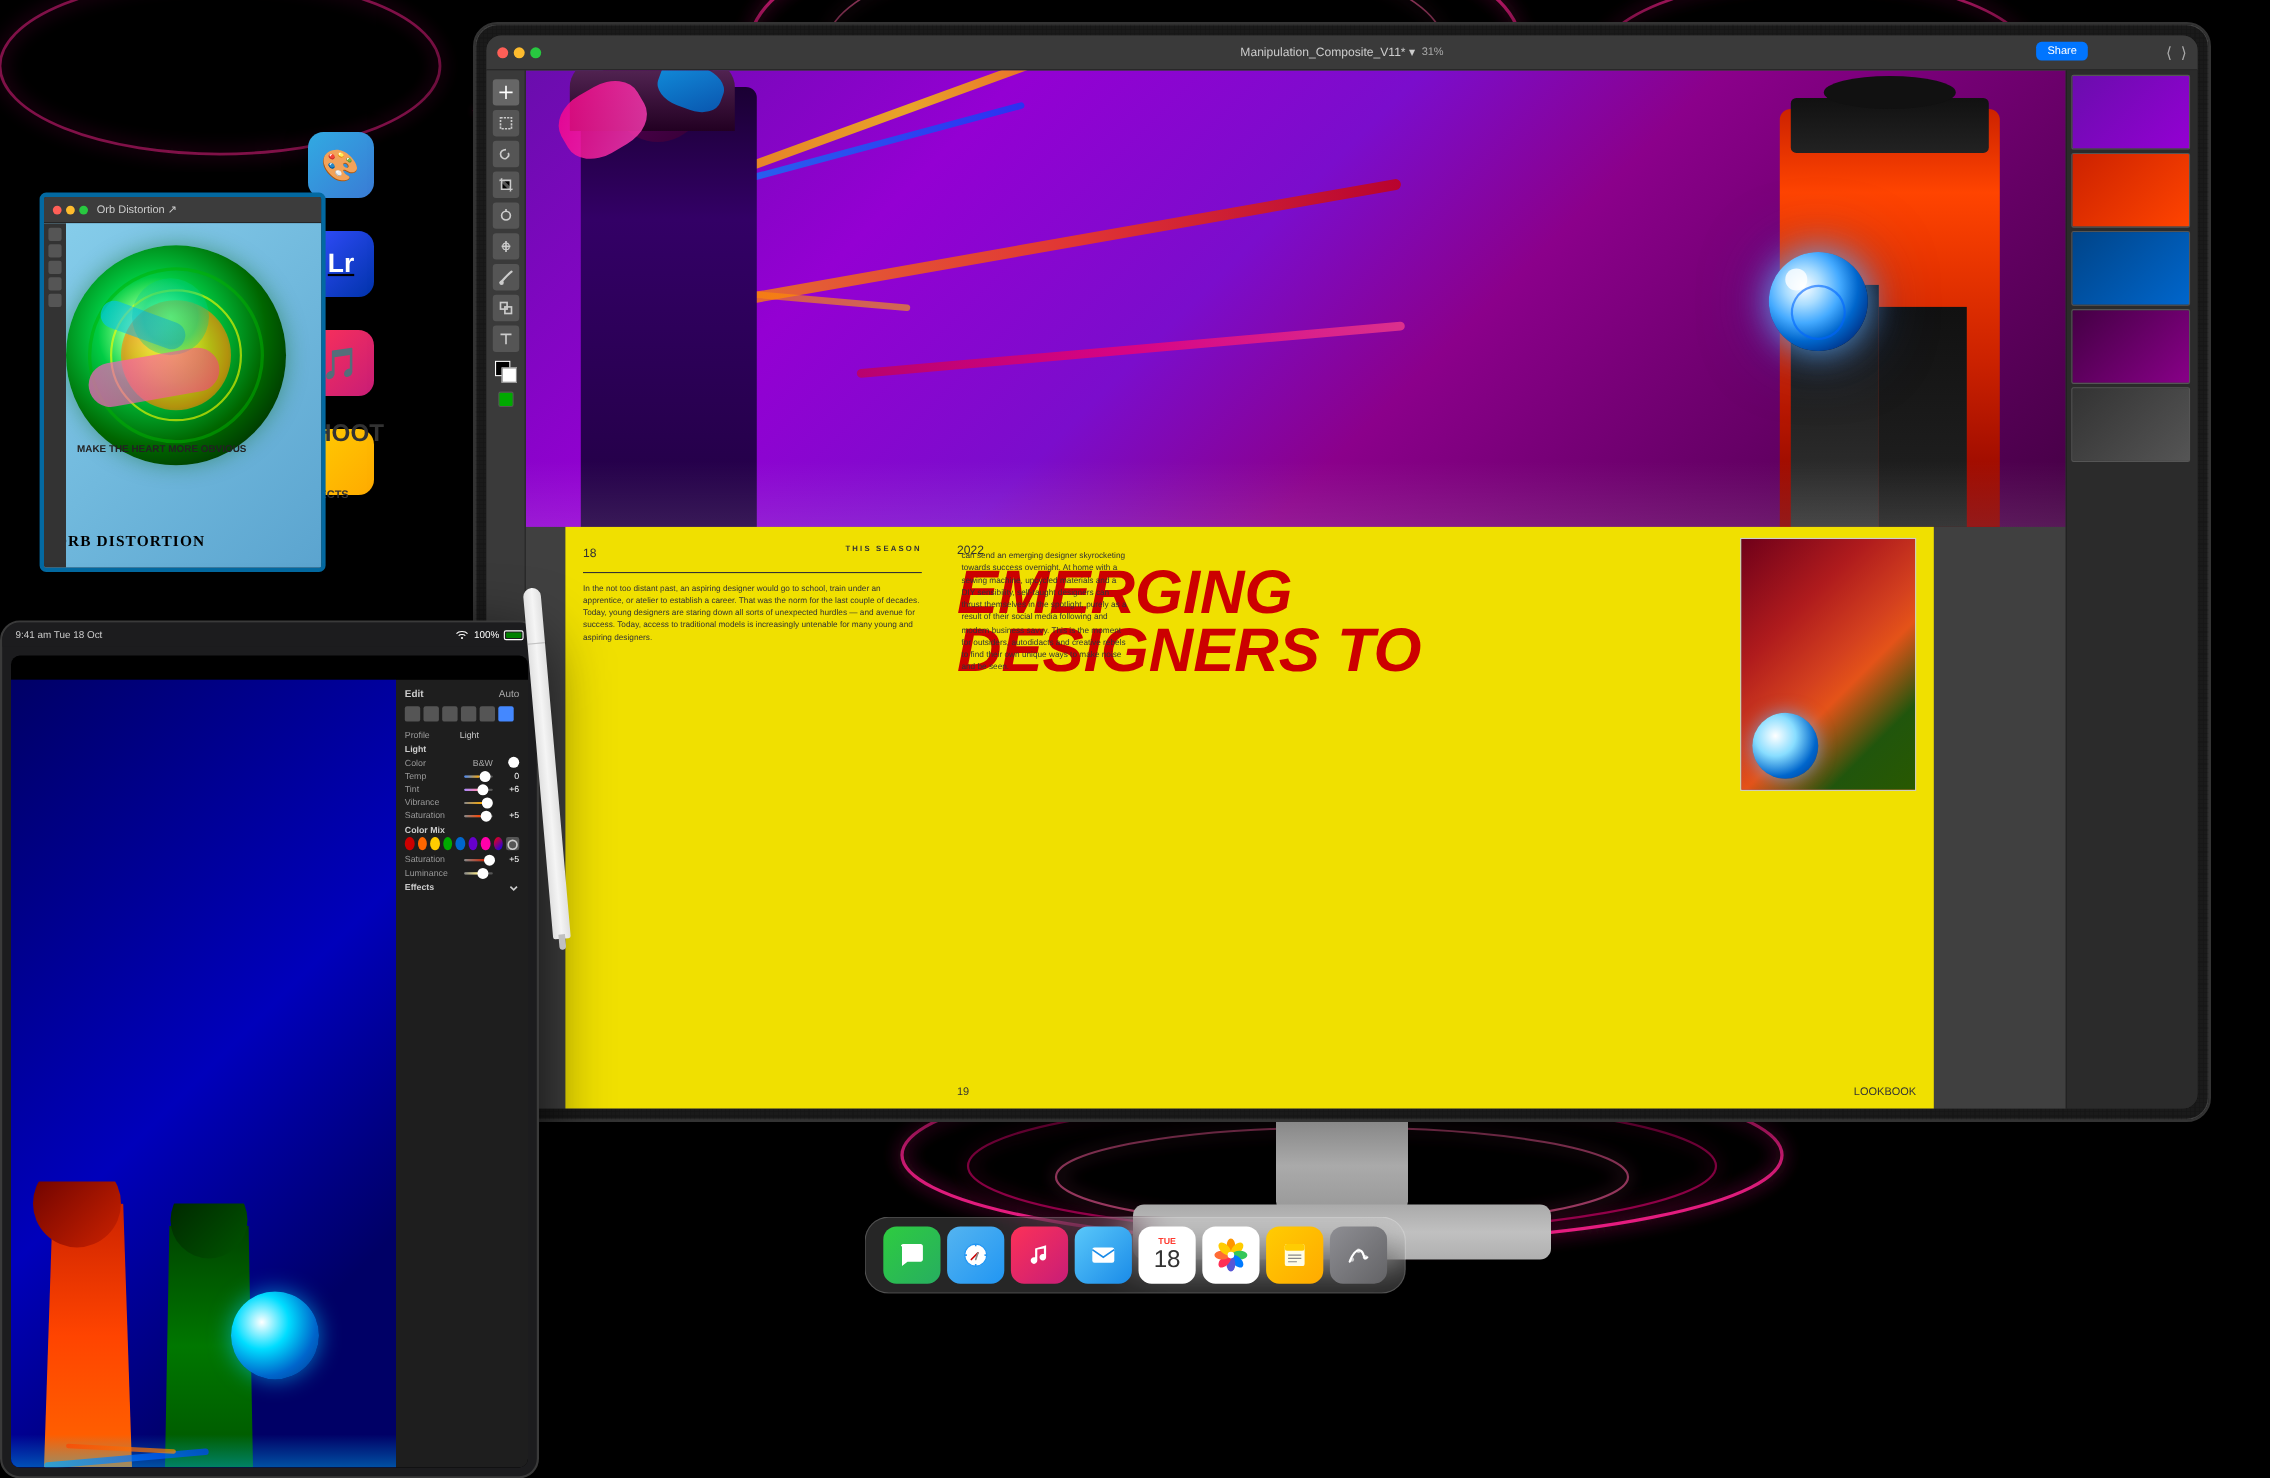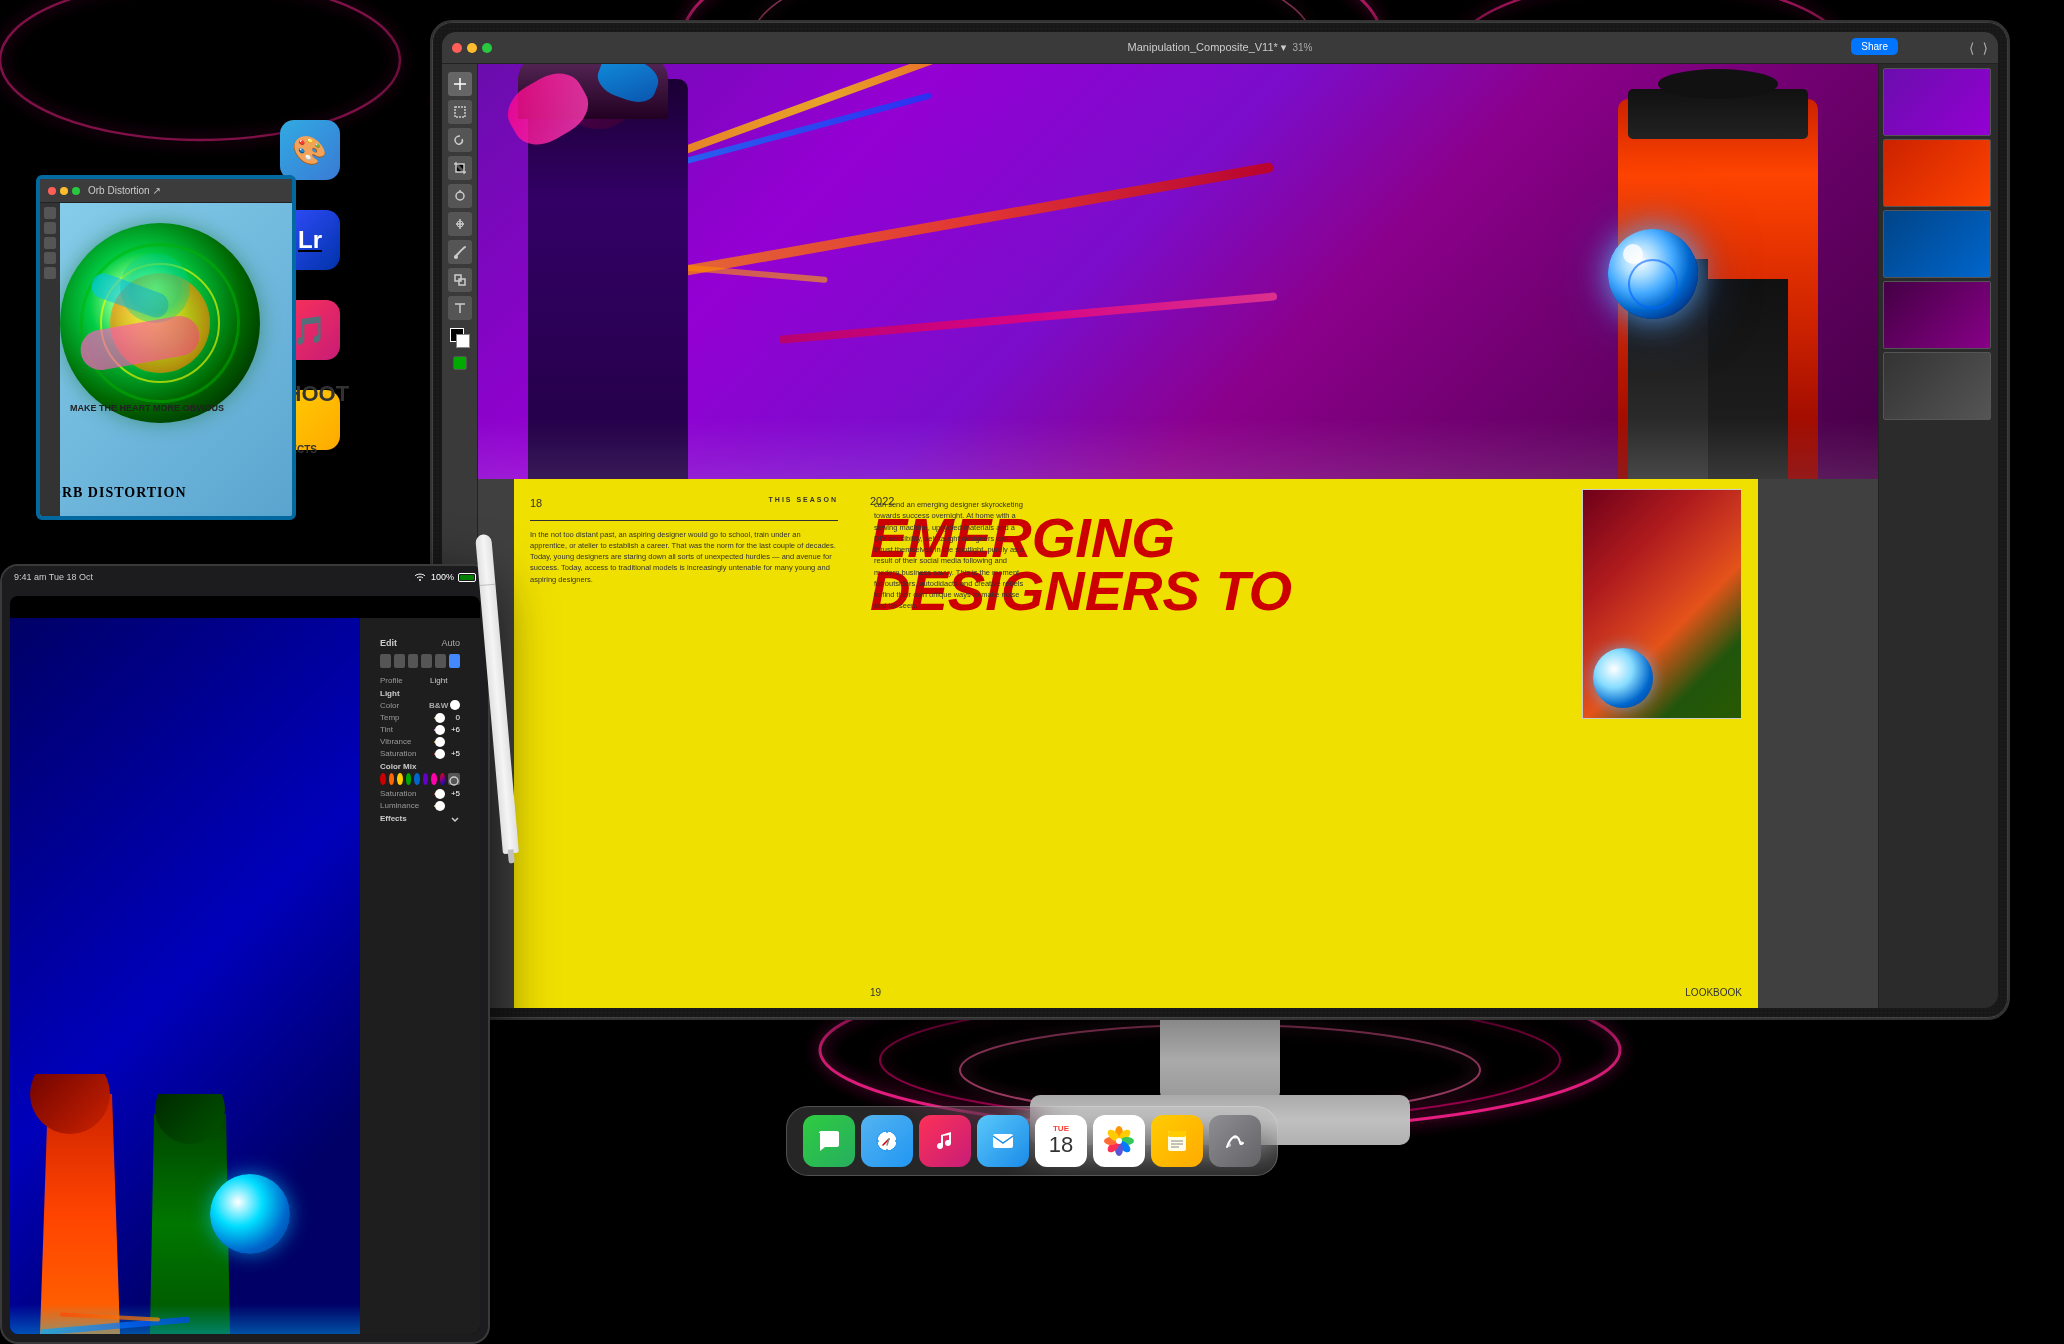--- a/index.html
+++ b/index.html
@@ -343,21 +343,21 @@
       box-shadow: 0 0 20px rgba(0,200,255,0.6);
     }
 
     .lr-edit-panel {
       position: absolute;
       top: 22px;
       left: 350px;
       right: 0;
       bottom: 0;
       background: #1e1e1e;
-      padding: 20px;
+      padding: 8px;
     }
 
     .lr-slider-row {
       display: flex;
       align-items: center;
       justify-content: space-between;
       margin-bottom: 3px;
     }
 
     .lr-slider-label {
@@ -836,21 +836,21 @@
 
         <div class="lr-slider-row">
           <span class="lr-slider-label">Profile</span>
           <span style="font-size:8px;color:#ccc;flex:1;">Light</span>
         </div>
 
         <div style="font-size:8px;color:#ccc;font-weight:bold;margin:4px 0 2px;">Light</div>
 
         <div class="lr-slider-row">
           <span class="lr-slider-label">Color</span>
-          <span style="font-size:8px;color:#aaa;margin-right:2px;font-weight:bold;">B&amp;W</span>
+          <span style="font-size:8px;color:#aaa;margin-right:2px;">B&amp;W</span>
           <div style="width:10px;height:10px;background:#fff;border-radius:50%;cursor:pointer;"></div>
         </div>
 
         <div class="lr-slider-row">
           <span class="lr-slider-label">Temp</span>
           <div class="lr-slider">
             <div style="position:absolute;left:0;top:0;width:55%;height:100%;background:linear-gradient(to right, #4488ff, #ffaa00);border-radius:1px;"></div>
             <div class="lr-slider-thumb" style="left:53%;"></div>
           </div>
           <span class="lr-value">0</span>

